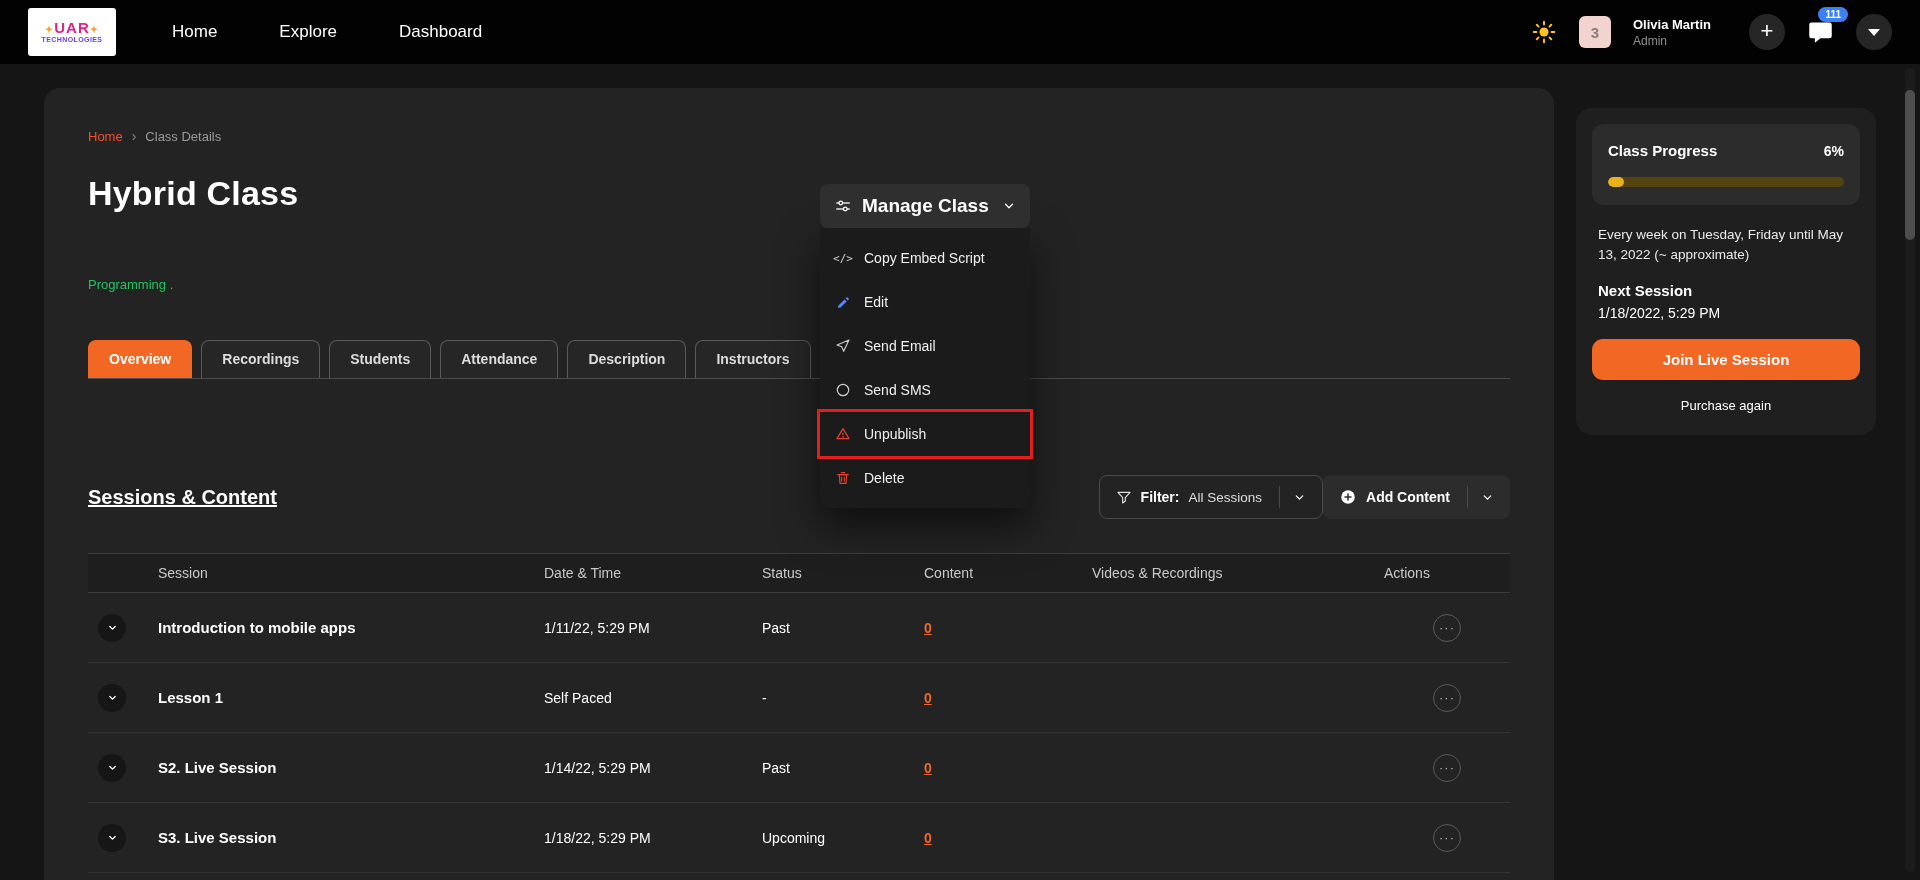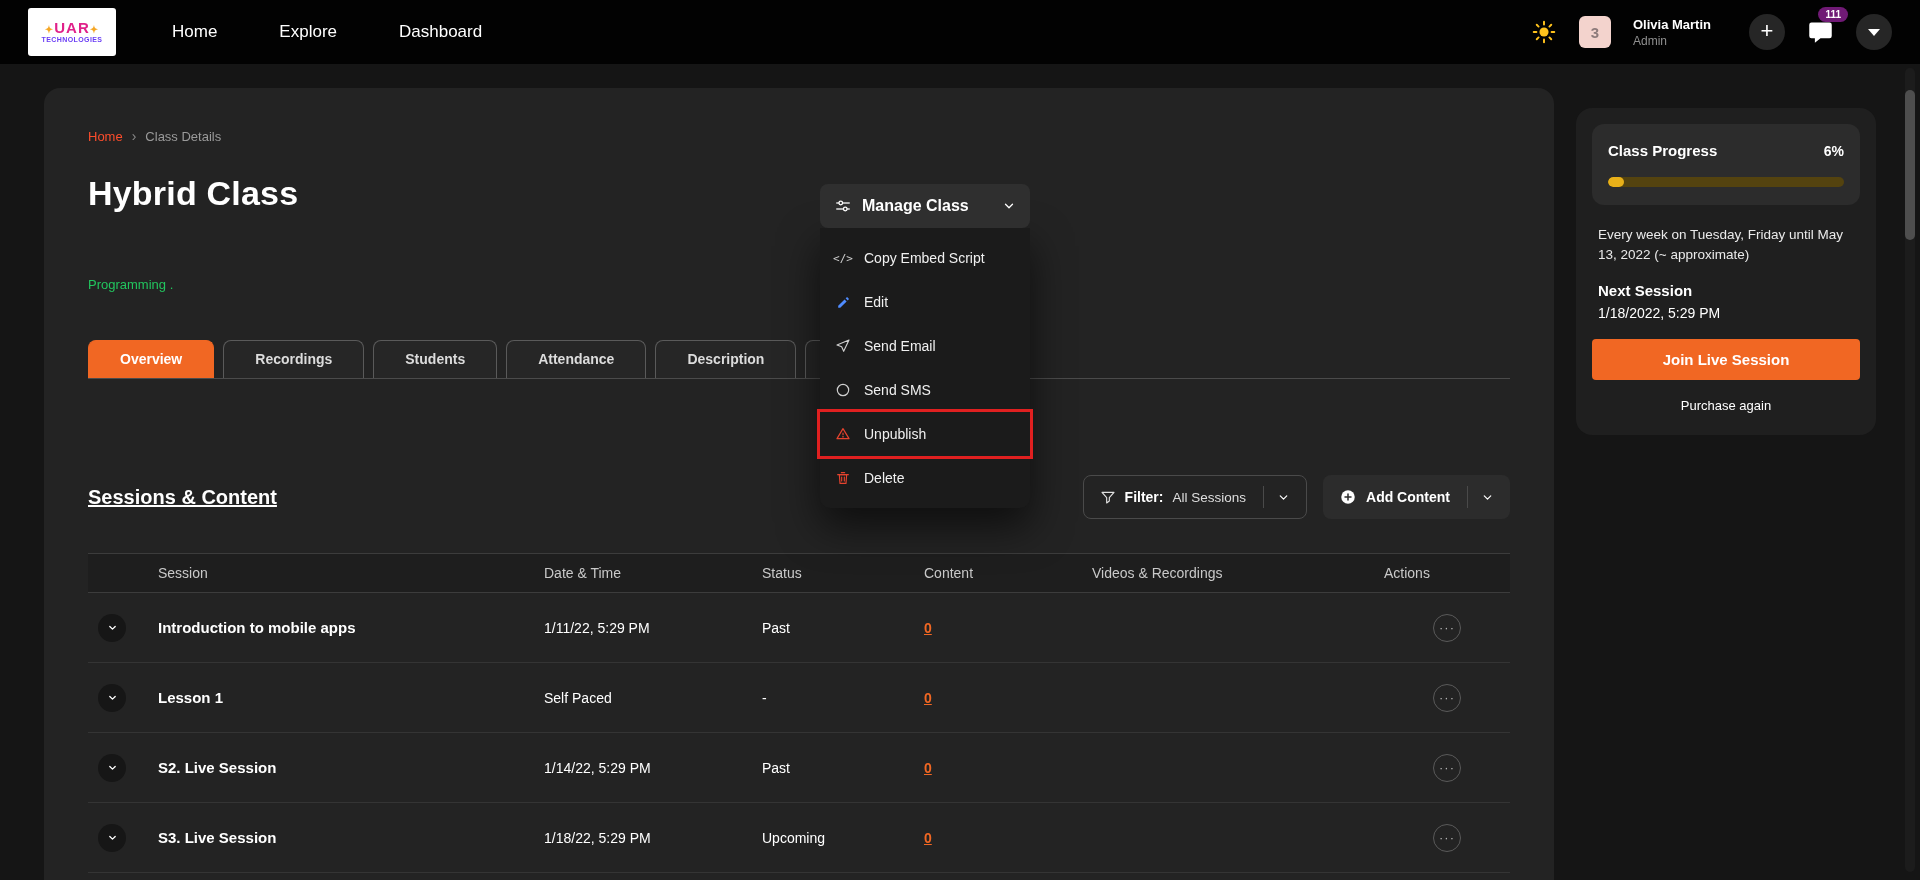--- a/index.html
+++ b/index.html
@@ -39,21 +39,21 @@
   .user-name { font-size: 13px; font-weight: bold; }
   .user-role { font-size: 12px; color: #8f8f8f; margin-top: 2px; }
   .round-btn {
     width: 36px; height: 36px; border-radius: 50%; background: #262626;
     display: flex; align-items: center; justify-content: center; cursor: pointer;
   }
   .plus-glyph { font-size: 22px; font-weight: 400; color: #fff; margin-top: -2px; }
   .chat-wrap { position: relative; cursor: pointer; }
   .chat-badge {
     position: absolute; top: -12px; right: -14px;
-    background: #701a75; color: #fff; font-size: 10px; font-weight: bold;
+    background: #3b82f6; color: #fff; font-size: 10px; font-weight: bold;
     padding: 2px 7px; border-radius: 10px;
   }
   .caret-glyph {
     width: 0; height: 0;
     border-left: 6px solid transparent; border-right: 6px solid transparent;
     border-top: 7px solid #fff;
   }
 
   
   .page {
@@ -72,53 +72,53 @@
   .breadcrumb { display: flex; align-items: center; gap: 9px; font-size: 13px; }
   .bc-home { color: #fb4d2c; cursor: pointer; }
   .bc-sep { color: #8a8a8a; font-size: 14px; }
   .bc-current { color: #9a9a9a; }
   .page-title { font-size: 34px; font-weight: bold; margin-top: 30px; letter-spacing: .2px; }
   .category { margin-top: 64px; font-size: 13px; color: #22c55e; }
 
   
   .tabs-row { margin-top: 48px; display: flex; gap: 9px; border-bottom: 1px solid #4b4b4b; }
   .tab {
-    padding: 10px 31px 11px; font-size: 14px; font-weight: 600; color: #dcdcdc;
+    padding: 10px 20px 11px; font-size: 14px; font-weight: 600; color: #dcdcdc;
     background: #262626; border: 1px solid #5a5a5a; border-bottom: none;
     border-radius: 8px 8px 0 0; cursor: pointer; white-space: nowrap;
   }
   .tab.active { background: #f16723; border-color: #f16723; color: #fff; }
 
   
   .manage-btn {
     position: absolute; left: 776px; top: 96px; z-index: 30;
     width: 210px; height: 44px; background: #2f2f2f; border-radius: 8px;
     display: flex; align-items: center; gap: 10px; padding: 0 14px;
-    font-weight: bold; font-size: 16px; cursor: pointer;
+    font-weight: bold; font-size: 19px; cursor: pointer;
   }
   .manage-btn .chev { margin-left: auto; }
   .dropdown-menu {
     position: absolute; left: 776px; top: 140px; z-index: 29;
     width: 210px; background: #1b1b1b; border-radius: 0 0 10px 10px;
     padding: 8px 0; box-shadow: 0 18px 40px rgba(0,0,0,.6);
   }
   .menu-item {
     height: 44px; display: flex; align-items: center; gap: 12px;
     padding: 0 14px; font-size: 14px; color: #f0f0f0; cursor: pointer;
   }
   .menu-item .mi-icon { width: 18px; display: flex; justify-content: center; color: #cfcfcf; }
   .menu-item .mi-icon.blue { color: #4f8cff; }
   .menu-item .mi-icon.red { color: #e5432e; }
   .menu-item.highlight { outline: 3px solid #e02020; outline-offset: 0; }
   .code-glyph { font-family: "DejaVu Sans Mono", monospace; font-size: 11px; color: #cfcfcf; }
 
   
   .section-row { margin-top: 96px; display: flex; align-items: center; }
   .section-title { font-size: 20px; font-weight: bold; text-decoration: underline; }
-  .section-actions { margin-left: auto; display: flex; gap: 16px; }
+  .section-actions { margin-left: auto; display: flex; }
   .filter-btn, .add-btn {
     height: 44px; border-radius: 8px; display: flex; align-items: center;
     padding: 0 16px; gap: 9px; font-size: 14px; cursor: pointer;
   }
   .filter-btn { border: 1px solid #4a4a4a; background: transparent; }
   .filter-label { font-weight: bold; }
   .filter-value { color: #dedede; font-size: 13.5px; }
   .btn-divider { width: 1px; height: 22px; background: #4a4a4a; margin: 0 4px 0 8px; }
   .add-btn { background: #2c2c2c; font-weight: bold; }
 
@@ -162,21 +162,21 @@
   .progress-pct { font-size: 14px; font-weight: bold; }
   .progress-track {
     margin-top: 18px; height: 10px; border-radius: 6px; background: #54430f;
     overflow: hidden;
   }
   .progress-fill { height: 100%; background: #e8b019; border-radius: 6px; min-width: 16px; }
   .schedule-text { margin: 20px 6px 0; font-size: 13.5px; color: #eaeaea; line-height: 1.45; }
   .next-label { margin: 18px 6px 0; font-size: 15px; font-weight: bold; }
   .next-value { margin: 6px 6px 0; font-size: 14px; }
   .join-btn {
-    margin-top: 18px; width: 100%; background: #f16723; border-radius: 4px;
+    margin-top: 18px; width: 100%; background: #f16723; border-radius: 11px;
     padding: 12px 16px; text-align: center; font-weight: bold; font-size: 15px; cursor: pointer;
   }
   .purchase-link { margin: 18px 0 6px; text-align: center; font-size: 13px; cursor: pointer; }
 
   
   .scrollbar-track {
     position: absolute; right: 5px; top: 68px; width: 10px; height: 804px;
     background: #1c1c1c; border-radius: 5px;
   }
   .scrollbar-thumb {

